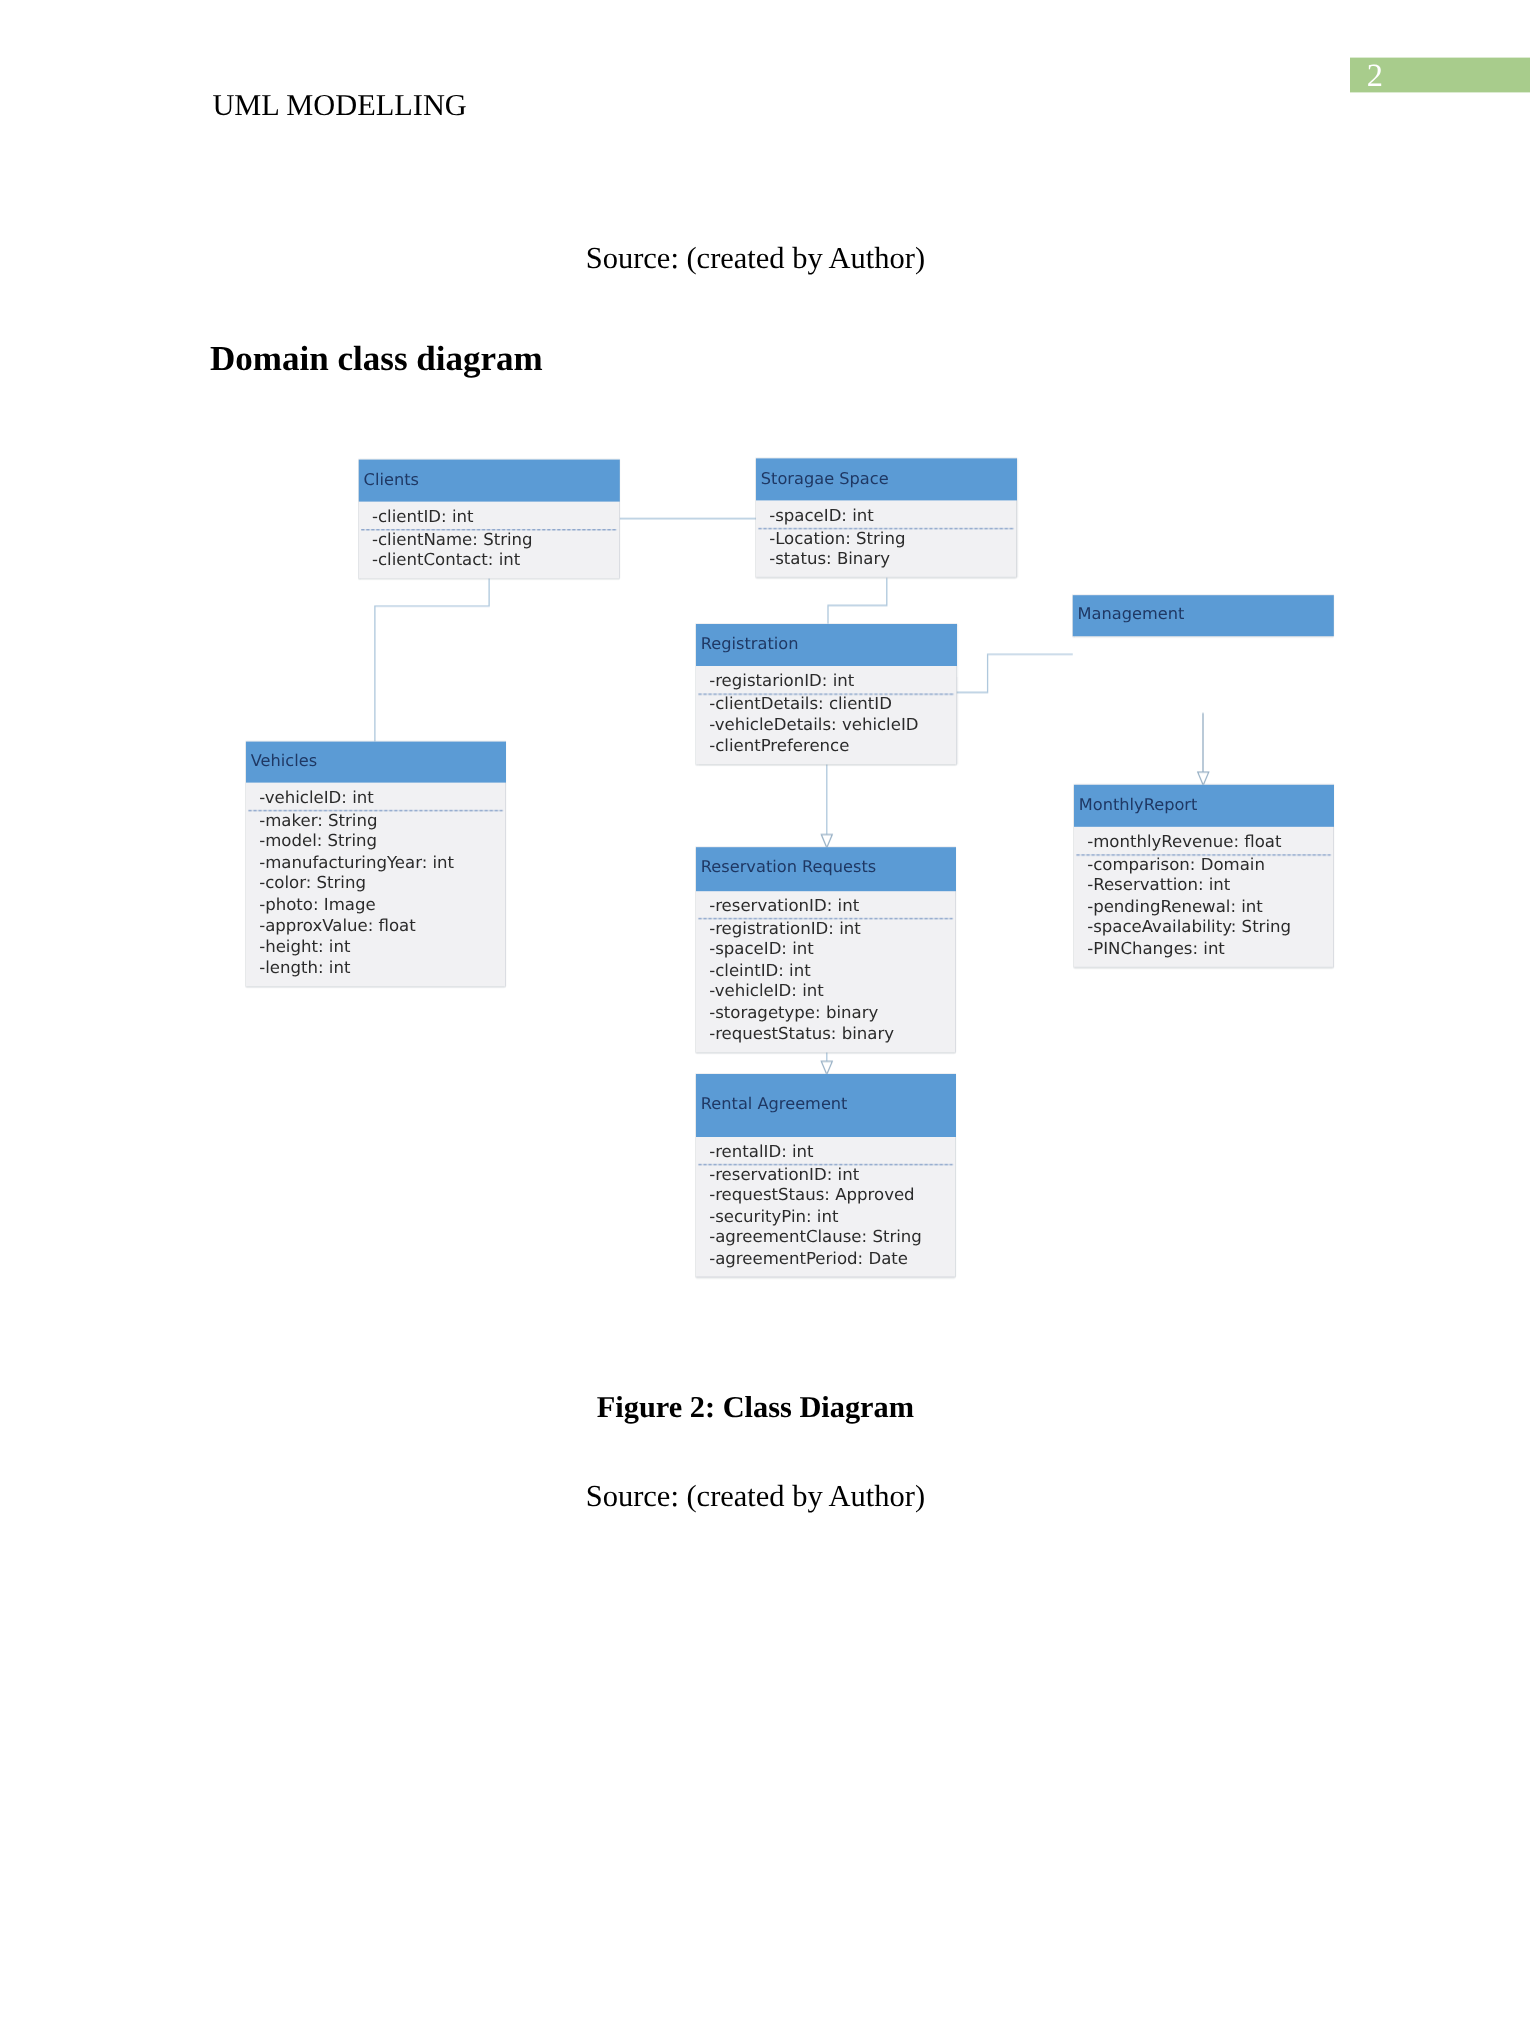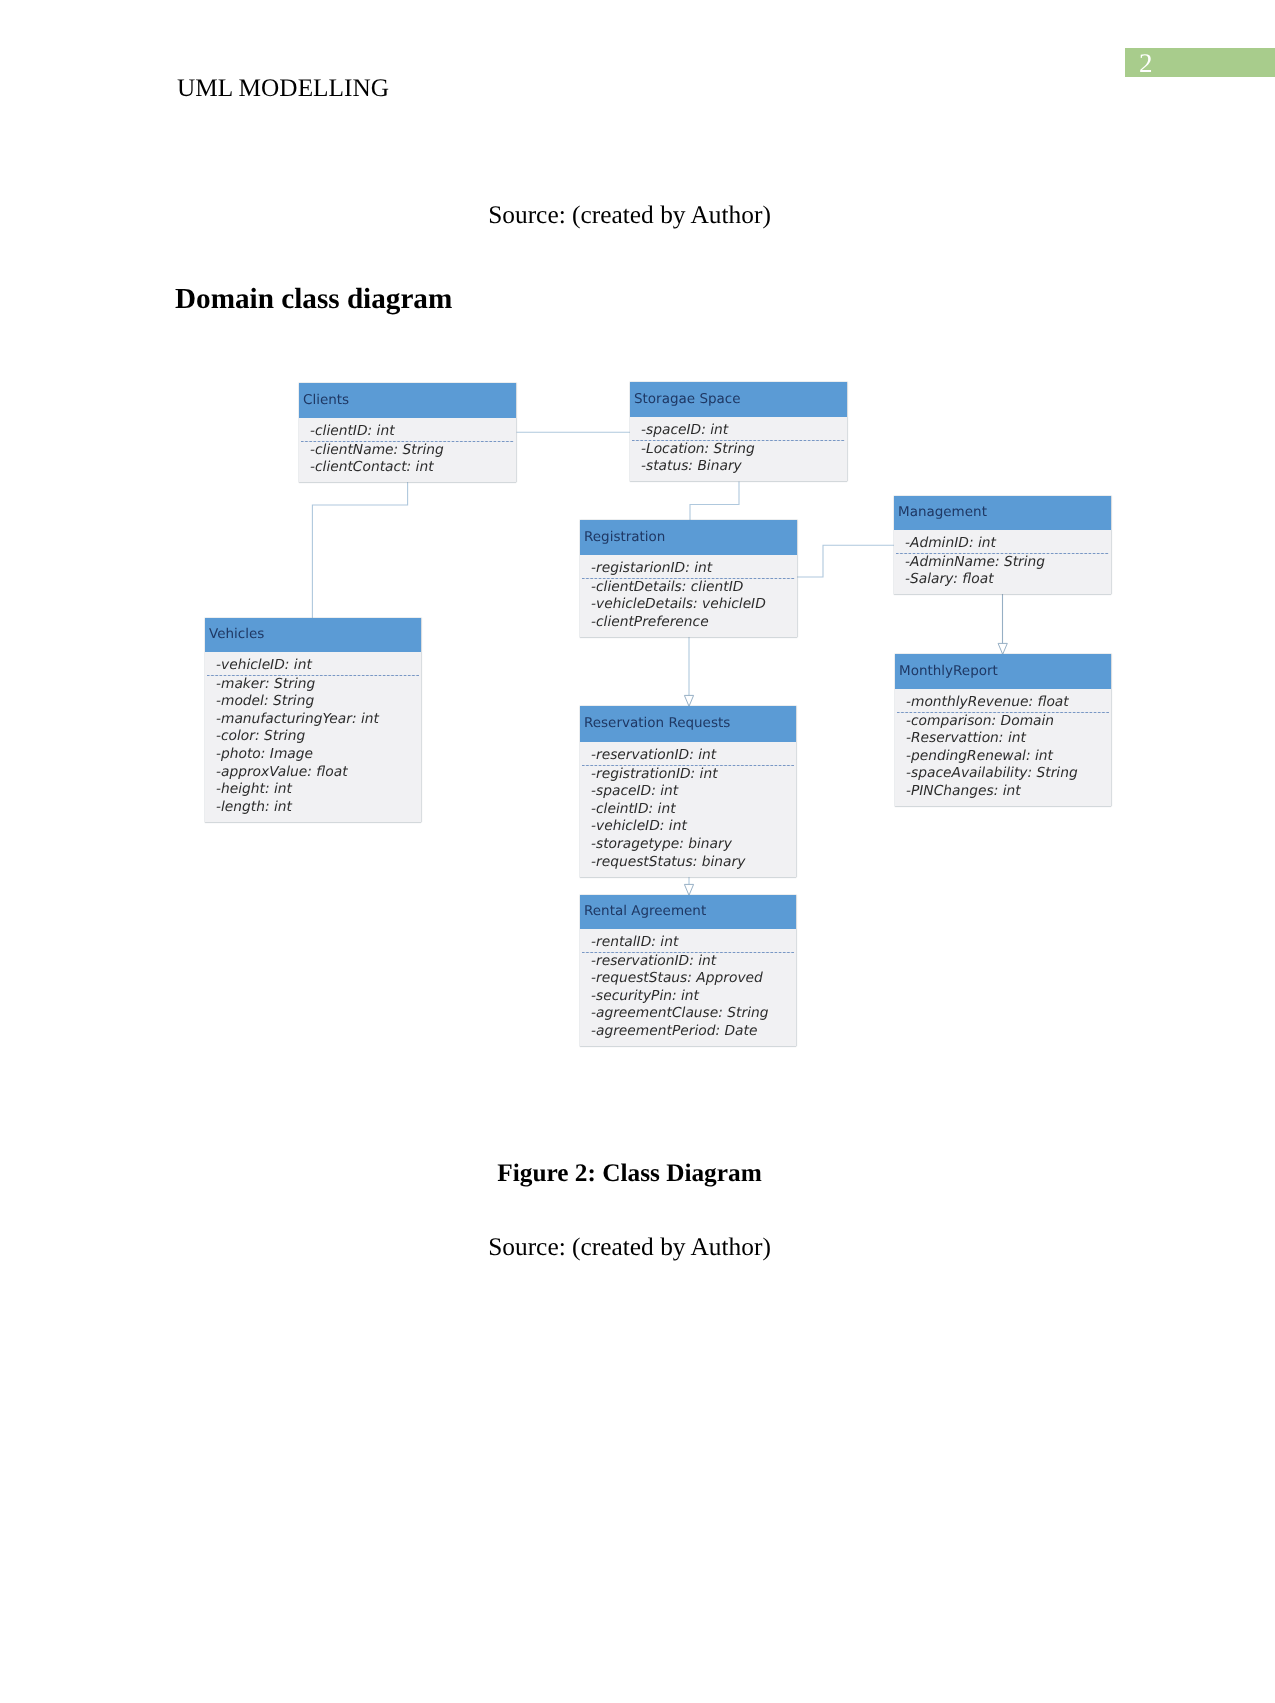--- a/index.html
+++ b/index.html
@@ -19,21 +19,21 @@
   .src-line{position:absolute;left:144px;width:971px;text-align:center;font-size:25.4px;line-height:29px;}
   .sect-title{position:absolute;left:145px;font-weight:bold;font-size:29.2px;line-height:33px;margin-left:30px;}
   
   #diagram{position:absolute;left:0;top:0;width:1275px;height:1703px;margin-top:32px;}
   .cls{position:absolute;box-sizing:border-box;background:var(--body-color,#F1F1F3);
        font-family:"DejaVu Sans",sans-serif;
        box-shadow:0 0 0 .5px rgba(150,158,168,.30),
                   0 1px 1px rgba(120,130,140,.22), 1px 0 1px rgba(120,130,140,.16);}
   .cls .hd{background:var(--hdr-color,#5B9BD5);color:#1F3864;font-size:13.5px;line-height:13.5px;
        padding-left:4px;box-sizing:border-box;display:flex;align-items:center;}
-  .cls .body{padding:5px 0 5.6px 0;font-style:italic;}
+  .cls .body{padding:5px 0 5.6px 0;}
   .cls .attr{font-size:13.8px;line-height:17.6px;color:#2B2B2B;padding-left:11px;white-space:nowrap;}
   .sep{height:1px;margin:0 2px;position:relative;top:0px;
        background-image:linear-gradient(to right,#2F5FA6 0 2.6px,rgba(185,205,226,.55) 2.6px 4.2px);
        background-size:4.2px 1px;background-repeat:repeat-x;opacity:.62;}
   svg.links{position:absolute;left:0;top:0;width:1275px;height:1703px;overflow:visible;}
 </style>
 </head>
 <body>
 
 <div class="page">
@@ -93,26 +93,20 @@
       <div class="body">
         <div class="attr">-registarionID: int</div>
         <div class="sep"></div>
         <div class="attr">-clientDetails: clientID</div>
         <div class="attr">-vehicleDetails: vehicleID</div>
         <div class="attr">-clientPreference</div>
       </div>
     </div>
     <div class="cls" style="left:894px;top:464px;width:217px">
       <div class="hd" style="height:34px">Management</div>
-      <div class="body">
-        <div class="attr">-AdminID: int</div>
-        <div class="sep"></div>
-        <div class="attr">-AdminName: String</div>
-        <div class="attr">-Salary: float</div>
-      </div>
     </div>
     <div class="cls" style="left:205px;top:586px;width:216px">
       <div class="hd" style="height:34px">Vehicles</div>
       <div class="body">
         <div class="attr">-vehicleID: int</div>
         <div class="sep"></div>
         <div class="attr">-maker: String</div>
         <div class="attr">-model: String</div>
         <div class="attr">-manufacturingYear: int</div>
         <div class="attr">-color: String</div>
@@ -141,21 +135,21 @@
         <div class="sep"></div>
         <div class="attr">-registrationID: int</div>
         <div class="attr">-spaceID: int</div>
         <div class="attr">-cleintID: int</div>
         <div class="attr">-vehicleID: int</div>
         <div class="attr">-storagetype: binary</div>
         <div class="attr">-requestStatus: binary</div>
       </div>
     </div>
     <div class="cls" style="left:580px;top:863px;width:216px">
-      <div class="hd" style="height:34px">Rental Agreement</div>
+      <div class="hd" style="height:52px">Rental Agreement</div>
       <div class="body">
         <div class="attr">-rentalID: int</div>
         <div class="sep"></div>
         <div class="attr">-reservationID: int</div>
         <div class="attr">-requestStaus: Approved</div>
         <div class="attr">-securityPin: int</div>
         <div class="attr">-agreementClause: String</div>
         <div class="attr">-agreementPeriod: Date</div>
       </div>
     </div>

